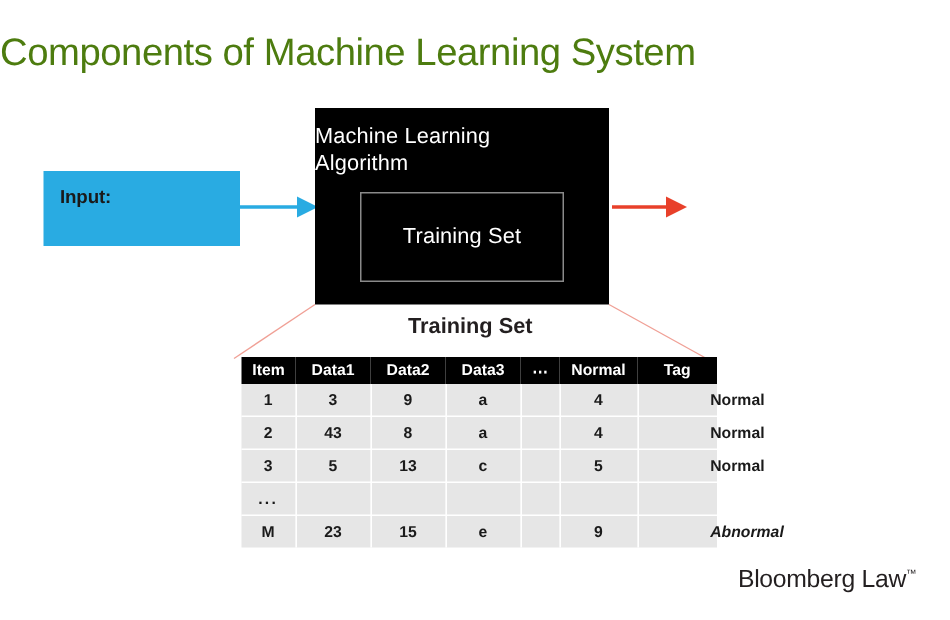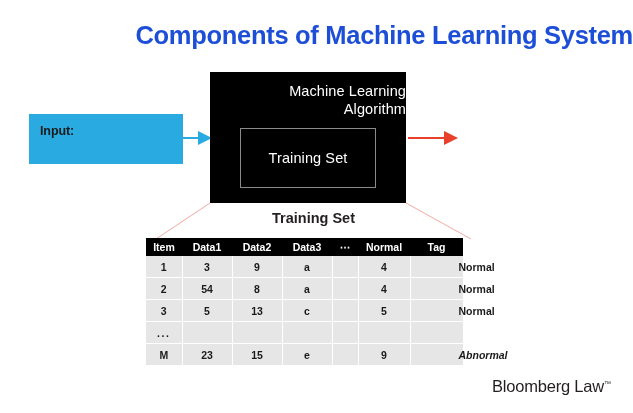--- a/index.html
+++ b/index.html
@@ -15,25 +15,25 @@
     font-family: "Liberation Sans", sans-serif;
     color: #1a1a1a;
   }
 
   
   #page-title {
     position: absolute;
     top: 21px;
     left: 0;
     width: 633px;
-    text-align: right;
+    text-align: left;
     font-size: 25.5px;
-    font-weight: bold;
+    font-weight: normal;
     letter-spacing: -0.3px;
-    color: #1d4ed8;
+    color: #4d7c0f;
   }
 
   
   #diagram {
     position: absolute;
     inset: 0;
   }
   #connector-svg {
     position: absolute;
     left: 0;
@@ -48,40 +48,40 @@
     position: absolute;
     background: #29abe2;
     box-sizing: border-box;
     padding: 9px 0 0 11px;
     font-size: 12.5px;
     font-weight: bold;
     line-height: 1.35;
     color: #1a1a1a;
     letter-spacing: -0.1px;
   }
-  #input-box  { left: 29px;  top: 114px; width: 154px; height: 50px; }
+  #input-box  { left: 29px;  top: 114px; width: 131px; height: 50px; }
   #output-box { left: 459px; top: 114px; width: 131px; height: 50px; }
   .io-line { display: block; }
 
   
   #algorithm-box {
     position: absolute;
     left: 210px;
     top: 72px;
     width: 196px;
     height: 131px;
     background: #000000;
     color: #ffffff;
   }
   #algorithm-title {
     position: absolute;
     top: 10px;
     left: 0;
     width: 196px;
-    text-align: right;
+    text-align: left;
     font-size: 14.5px;
     line-height: 1.25;
     font-weight: normal;
     letter-spacing: 0.1px;
   }
   #training-set-inner {
     position: absolute;
     left: 30px;
     top: 56px;
     width: 136px;
@@ -106,21 +106,21 @@
     width: 317px;
     text-align: center;
     font-size: 14.5px;
     font-weight: bold;
     color: #231f20;
   }
 
   
   #training-table {
     position: absolute;
-    left: 146px;
+    left: 161px;
     top: 238px;
     width: 317px;
     border-collapse: collapse;
     table-layout: fixed;
     font-size: 10.5px;
   }
   #training-table th {
     background: #000000;
     color: #ffffff;
     font-weight: bold;
@@ -238,21 +238,21 @@
           <td>1</td>
           <td>3</td>
           <td>9</td>
           <td>a</td>
           <td class="cell-empty"></td>
           <td>4</td>
           <td class="tag-normal">Normal</td>
         </tr>
         <tr>
           <td>2</td>
-          <td>54</td>
+          <td>43</td>
           <td>8</td>
           <td>a</td>
           <td class="cell-empty"></td>
           <td>4</td>
           <td class="tag-normal">Normal</td>
         </tr>
         <tr>
           <td>3</td>
           <td>5</td>
           <td>13</td>

